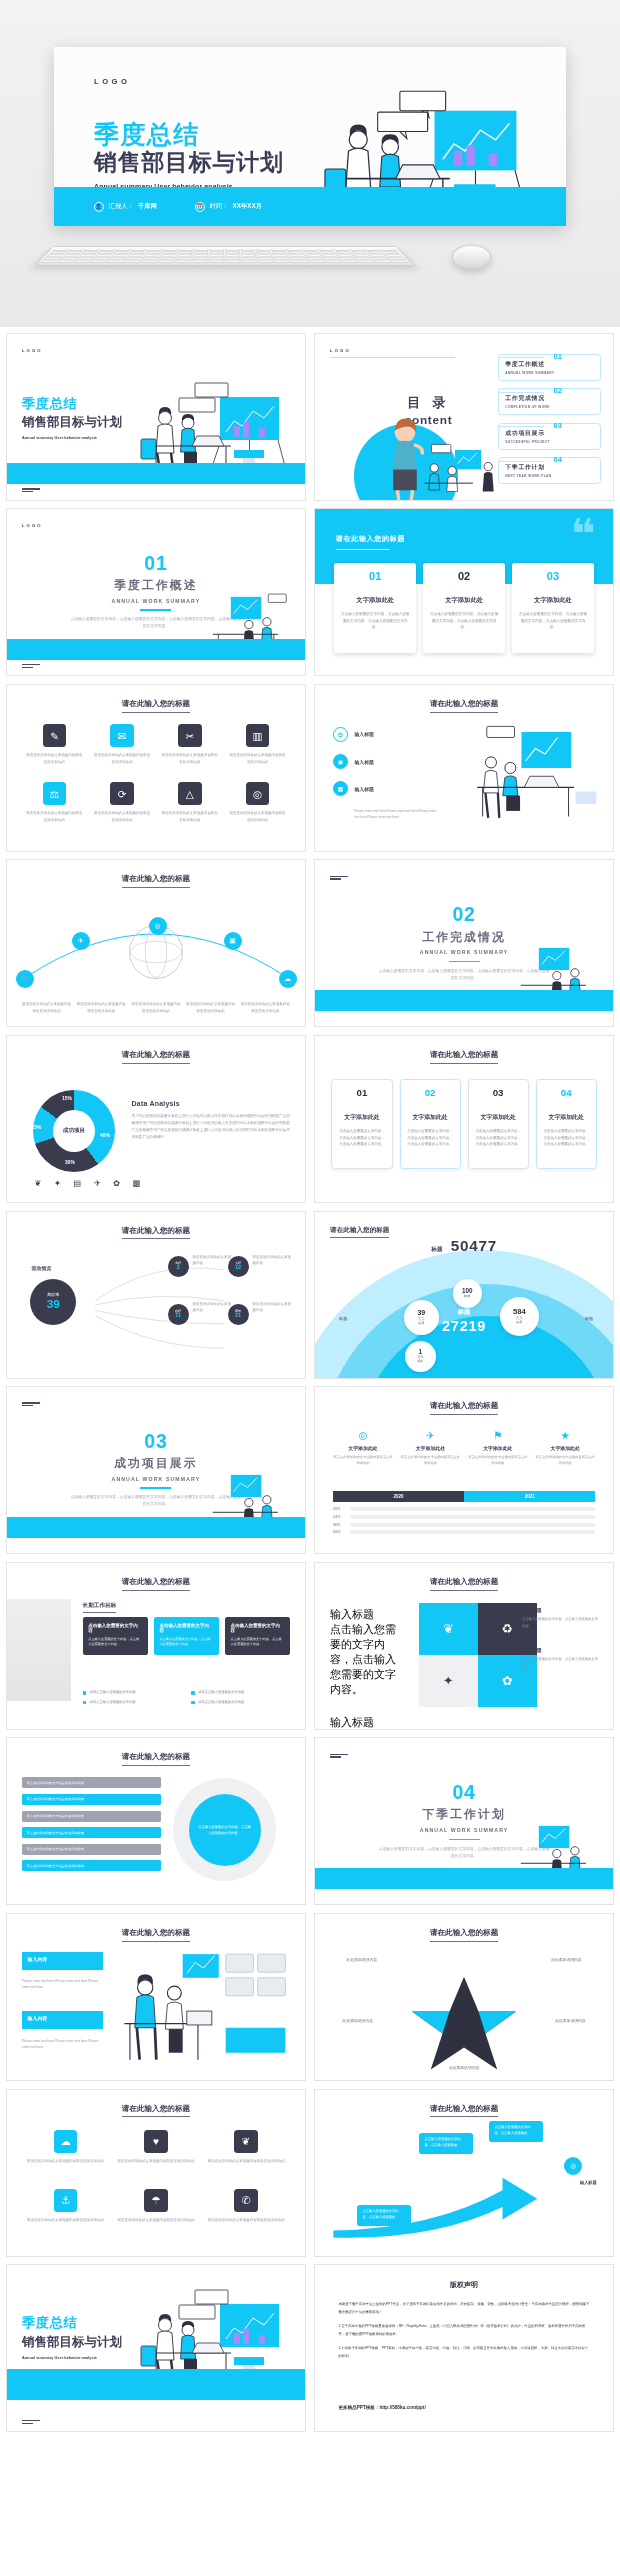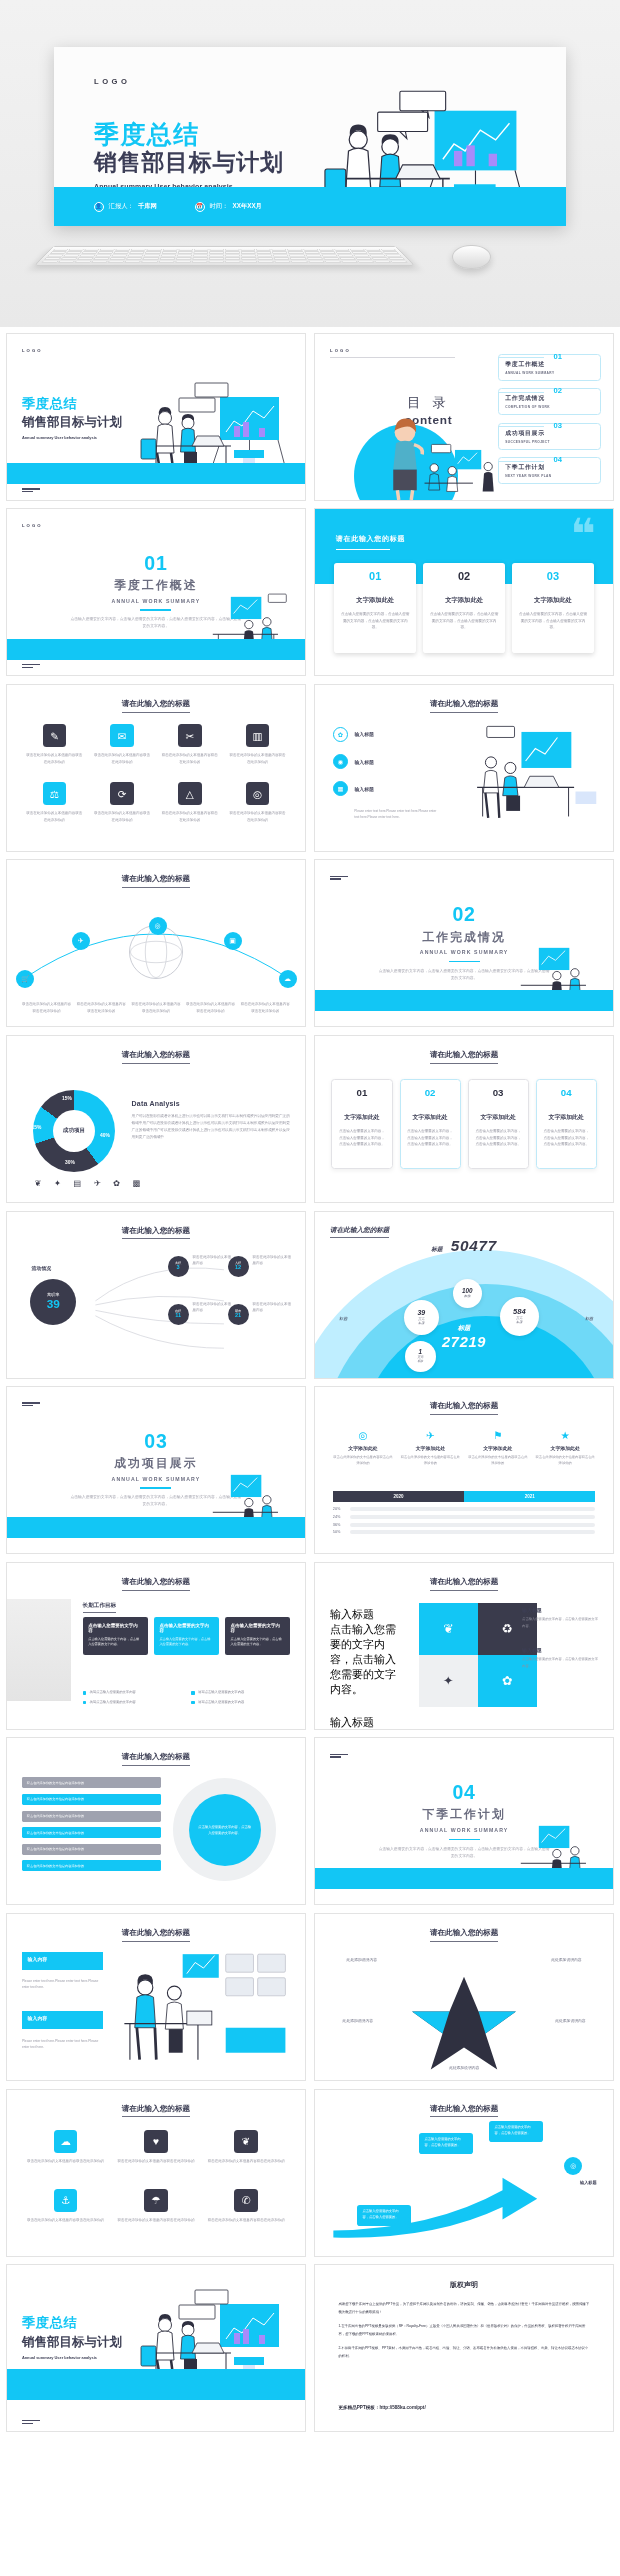--- a/index.html
+++ b/index.html
@@ -111,21 +111,21 @@
   .big-num { font-size: 19.5px; font-weight: 800; color: #12c6f5; letter-spacing: 0.7px; line-height: 1; }
   .sec-cn { font-size: 11.8px; font-weight: 700; color: #6b6d80; letter-spacing: 2.1px; margin-top: 4.9px; }
   .sec-en { font-size: 5.2px; font-weight: 700; color: #6b6d80; letter-spacing: 1.1px; margin-top: 3.5px; }
   .sec-rule { width: 31px; height: 1.4px; background: #12c6f5; margin-top: 5.6px; }
   .sec-desc { width: 174px; text-align: center; font-size: 3.8px; color: #9a9aa6;
     line-height: 1.85; margin-top: 5.6px; }
 
   
   .toc-head { position: absolute; left: 15.3px; top: 23.6px; width: 125px; height: 0.7px; background: #d6d6dc; }
   .toc-center { position: absolute; left: 90px; top: 60px; text-align: center; }
-  .toc-cn { font-size: 13.2px; font-weight: 400; color: #3d3f55; letter-spacing: 4.2px; }
+  .toc-cn { font-size: 13.2px; font-weight: 700; color: #3d3f55; letter-spacing: 4.2px; }
   .toc-en { font-size: 11.8px; font-weight: 800; color: #3d3f55; letter-spacing: 0.7px; margin-top: 1.4px; }
   .toc-list { position: absolute; right: 12.5px; top: 12.5px; width: 103px; }
   .toc-item { position: relative; margin-bottom: 5.6px; }
   .toc-num { position: absolute; right: 39px; top: -2.1px; font-size: 7.6px; font-weight: 800; color: #12c6f5; }
   .toc-line { position: absolute; left: 0; top: 3.5px; width: 46px; height: 0.7px; background: #bfe9f8; }
   .toc-box { margin-top: 7.6px; border: 0.7px solid #bfe9f8; border-radius: 3.5px;
     padding: 4.9px 6.3px; background: #fff; }
   .toc-box .cn { font-size: 5.9px; font-weight: 700; color: #3d3f55; letter-spacing: 0.7px; }
   .toc-box .en { font-size: 3.2px; font-weight: 700; color: #6b6d80; letter-spacing: 0.4px; margin-top: 2.1px; }
   .toc-blob { position: absolute; left: 39px; bottom: -28px; width: 104px; height: 104px;
@@ -208,39 +208,39 @@
   .flowbig .v { font-size: 11.8px; font-weight: 800; line-height: 1; color: #12c6f5; }
   .flowbig .k { font-size: 4.2px; margin-bottom: 1.4px; }
   .fnode { position: absolute; width: 21px; height: 21px; border-radius: 50%;
     background: #3a3b4c; color: #fff; display: flex; flex-direction: column;
     align-items: center; justify-content: center; }
   .fnode .v { font-size: 5.6px; font-weight: 800; color: #12c6f5; line-height: 1; }
   .fnode .k { font-size: 3.2px; }
   .f-cap { position: absolute; font-size: 3.5px; color: #8f8f9c; line-height: 1.7; width: 40px; }
 
   
-  .radial { position: absolute; inset: 0; overflow: hidden; background: #fff; font-style: italic; }
+  .radial { position: absolute; inset: 0; overflow: hidden; background: #fff; }
   .rad-l1 { position: absolute; left: -28px; top: 38px; width: 389px; height: 389px;
     border-radius: 50%; background: #bfeeff; }
   .rad-l2 { position: absolute; left: 7px; top: 72px; width: 327px; height: 327px;
     border-radius: 50%; background: #6fd9f7; }
   .rad-l3 { position: absolute; left: 46px; top: 104px; width: 250px; height: 250px;
     border-radius: 50%; background: #12c6f5; }
   .rad-title { position: absolute; left: 15.3px; top: 14px; font-size: 6.6px; font-weight: 700;
     color: #3d3f55; border-bottom: 1px solid #6f7183; padding-bottom: 2.8px; }
   .rad-top { position: absolute; left: 50%; top: 25px; transform: translateX(-50%);
     display: flex; align-items: baseline; gap: 8.3px; }
   .rad-top .lbl { font-size: 5.6px; font-weight: 700; color: #3d3f55; }
   .rad-top .val { font-size: 15.3px; font-weight: 800; color: #3a3b4c; letter-spacing: 0.7px; }
   .bub { position: absolute; border-radius: 50%; background: #fff;
     display: flex; flex-direction: column; align-items: center; justify-content: center;
     box-shadow: 0 1.4px 4.2px rgba(0,0,0,.10); }
   .bub .v { font-weight: 800; color: #2f3040; line-height: 1.05; }
   .bub .k { color: #5d5f72; }
-  .rad-center { position: absolute; left: 50%; top: 112px; transform: translateX(-50%);
+  .rad-center { position: absolute; left: 50%; top: 96px; transform: translateX(-50%);
     text-align: center; color: #fff; }
   .rad-center .k { font-size: 6.3px; font-weight: 700; }
   .rad-center .v { font-size: 14.6px; font-weight: 800; letter-spacing: 0.7px; margin-top: 1.4px; }
   .side-lbl { position: absolute; font-size: 4.2px; color: #3d3f55; text-align: center; }
 
   
   .tl-row { position: absolute; left: 18px; right: 18px; top: 42px;
     display: grid; grid-template-columns: repeat(4,1fr); gap: 7px; text-align: center; }
   .tl-ic { font-size: 10.4px; color: #12c6f5; }
   .tl-h { font-size: 4.9px; font-weight: 700; color: #3d3f55; margin-top: 4.2px; }

